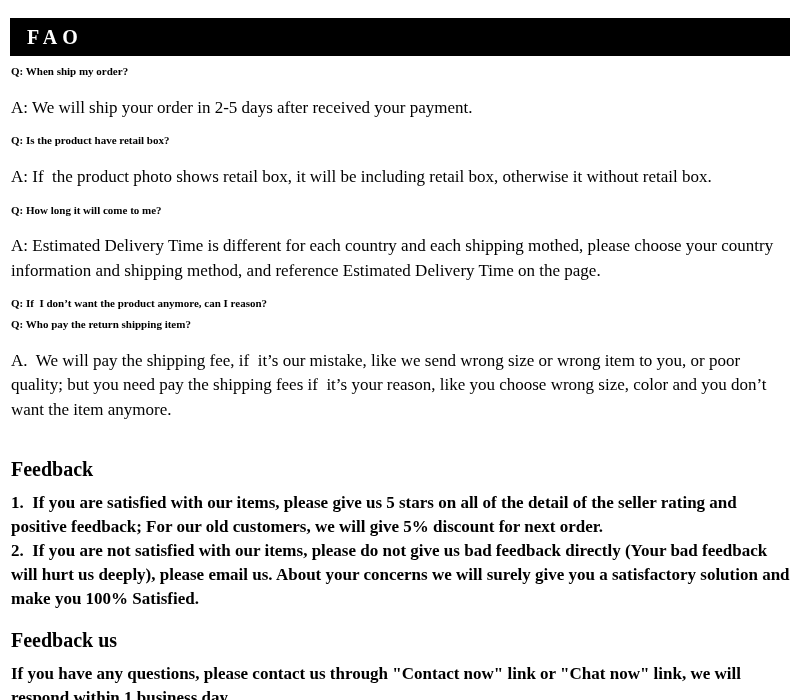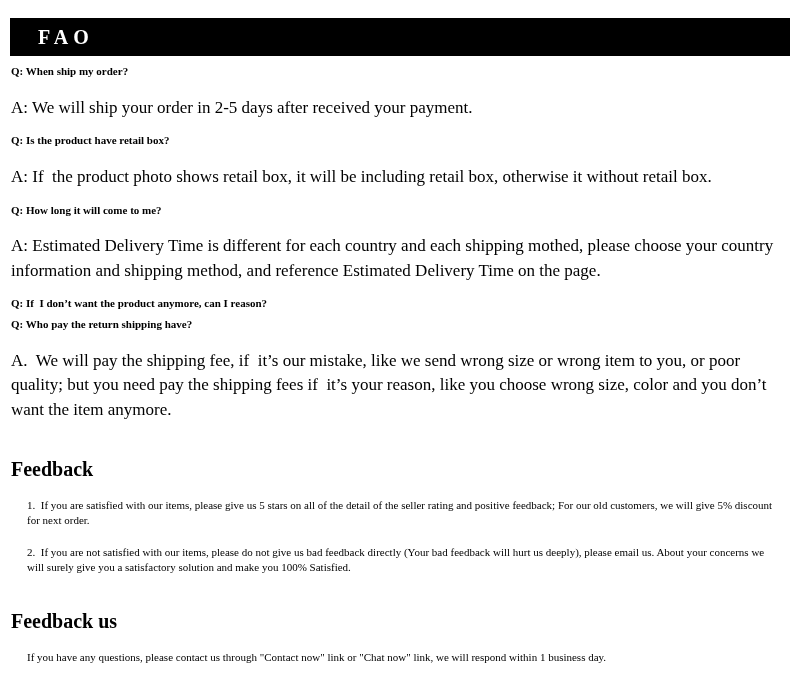--- a/index.html
+++ b/index.html
@@ -33,21 +33,21 @@
     background: #000000;
     display: flex;
     align-items: center;
   }
   .banner-title {
     color: #ffffff;
     font-family: "Liberation Serif", "DejaVu Serif", serif;
     font-weight: bold;
     font-size: 20px;
     letter-spacing: 5px;
-    padding-left: 28px;
+    padding-left: 17px;
     line-height: 1;
   }
 
   
   .content {
     position: absolute;
     left: 11px;
     top: 64px;
     width: 780px;
   }
@@ -77,24 +77,24 @@
   }
 
   .section-heading {
     font-weight: bold;
     font-size: 20px;
     line-height: 1.3;
     margin: 0 0 9px 0;
   }
 
   .para {
-    font-weight: normal;
-    font-size: 11px;
+    font-weight: bold;
+    font-size: 17px;
     line-height: 1.42;
-    margin: 16px;
+    margin: 0;
     white-space: pre-wrap;
   }
 
   .para + .para {
     margin-top: 0;
   }
   .block-gap-med   { height: 16px; }
 </style>
 </head>
 <body>
@@ -120,21 +120,21 @@
     <div class="qa-block">
       <p class="q-line">Q: How long it will come to me?</p>
       <p class="a-line">A: Estimated Delivery Time is different for each country and each shipping mothed, please choose your country information and shipping method, and reference Estimated Delivery Time on the page.</p>
     </div>
 
     <div class="qa-block">
       <p class="q-line">Q: If  I don’t want the product anymore, can I reason?</p>
     </div>
 
     <div class="qa-block">
-      <p class="q-line">Q: Who pay the return shipping have?</p>
+      <p class="q-line">Q: Who pay the return shipping item?</p>
       <p class="a-line">A.  We will pay the shipping fee, if  it’s our mistake, like we send wrong size or wrong item to you, or poor quality; but you need pay the shipping fees if  it’s your reason, like you choose wrong size, color and you don’t want the item anymore.</p>
     </div>
 
     <div class="section-gap"></div>
 
     <div>
       <p class="section-heading">Feedback</p>
       <p class="para">1.  If you are satisfied with our items, please give us 5 stars on all of the detail of the seller rating and positive feedback; For our old customers, we will give 5% discount for next order.</p>
       <p class="para">2.  If you are not satisfied with our items, please do not give us bad feedback directly (Your bad feedback will hurt us deeply), please email us. About your concerns we will surely give you a satisfactory solution and make you 100% Satisfied.</p>
     </div>

